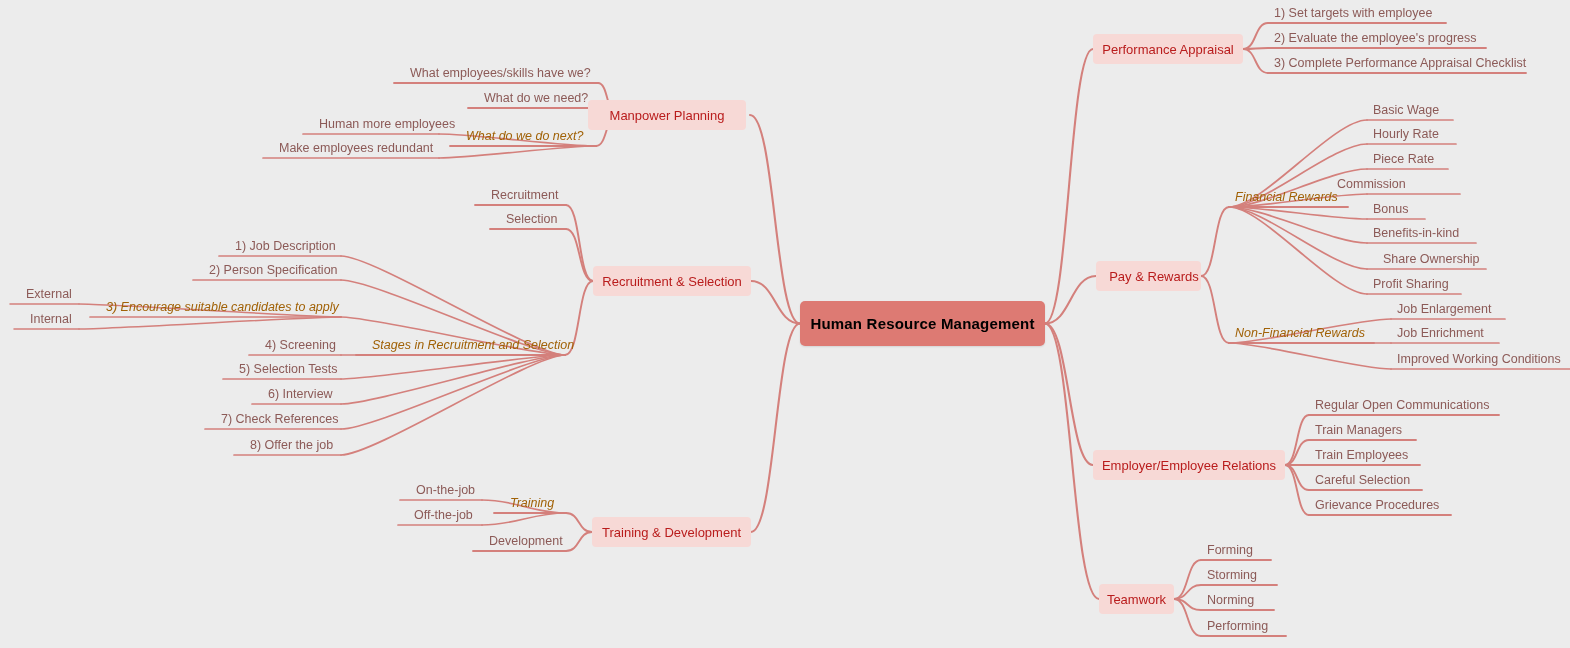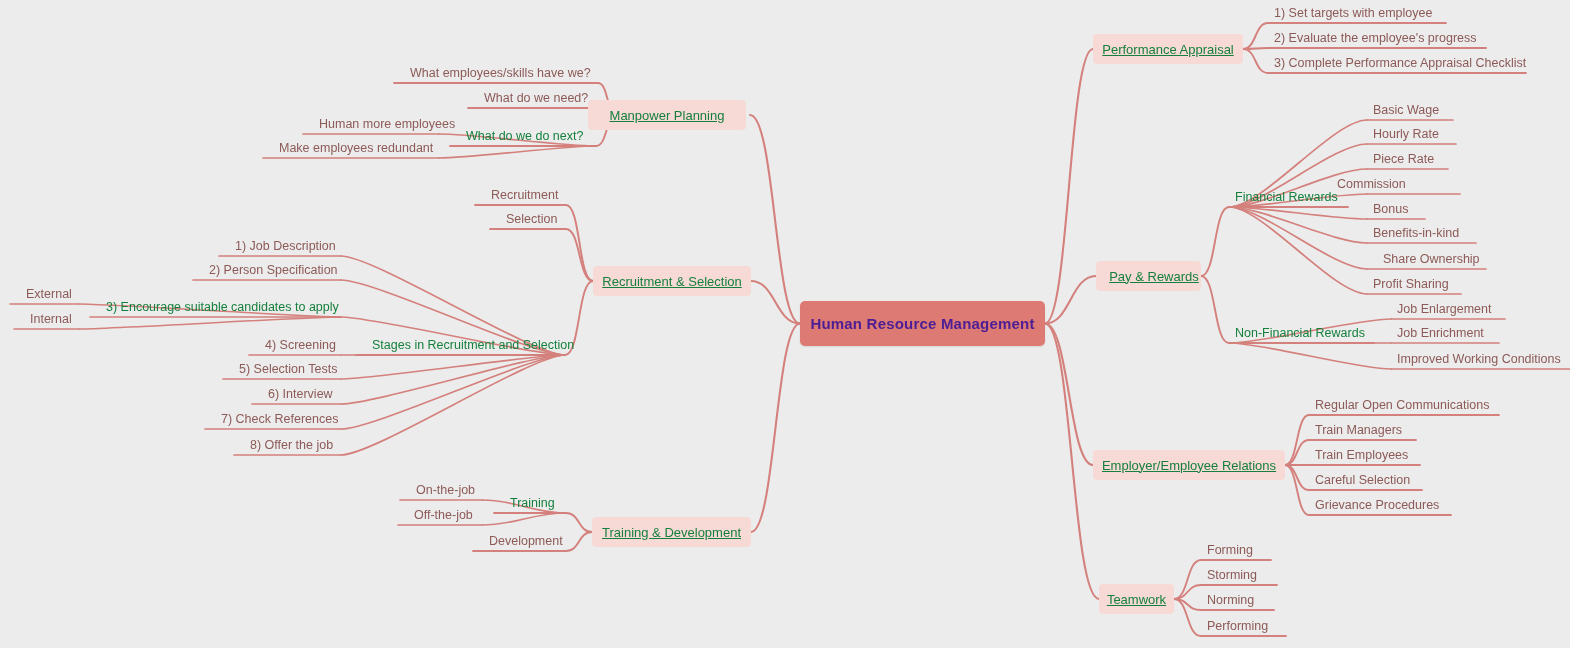--- a/index.html
+++ b/index.html
@@ -23,42 +23,42 @@
     pointer-events: none;
   }
   .node {
     position: absolute;
     white-space: nowrap;
     box-sizing: border-box;
   }
   
   .node.root {
     background: #dd7a73;
-    color: #4c1d95;
+    color: #000000;
     font-size: 15px;
     font-weight: bold;
     border-radius: 5px;
     padding: 14px 22px;
     letter-spacing: 0.2px;
     box-shadow: 0 1px 2px rgba(0,0,0,0.10);
   }
   
   .node.branch {
     background: #f7d9d6;
-    color: #15803d;
+    color: #b91c1c;
     font-size: 13px;
     border-radius: 4px;
     padding: 7px 13px;
-    text-decoration: underline;
   }
   
   .node.sub {
-    color: #15803d;
+    color: #a16207;
     font-size: 12.5px;
     padding: 0 2px 2px 2px;
+    font-style: italic;
   }
   .node.leaf {
     color: #8c5a57;
     font-size: 12.5px;
     padding: 0 2px 2px 2px;
   }
 </style>
 </head>
 <body>
 

